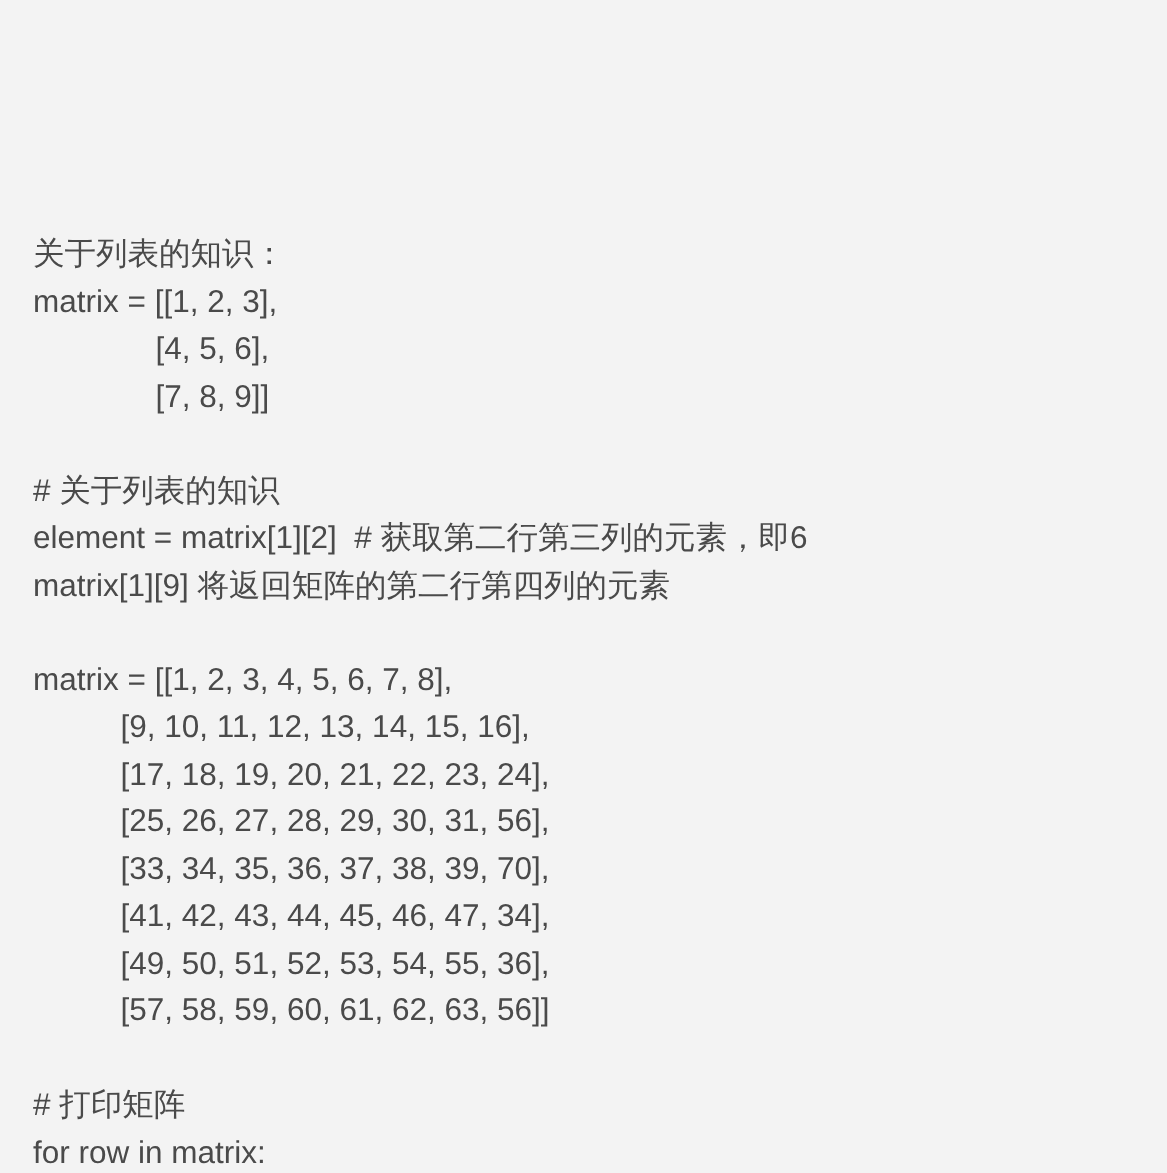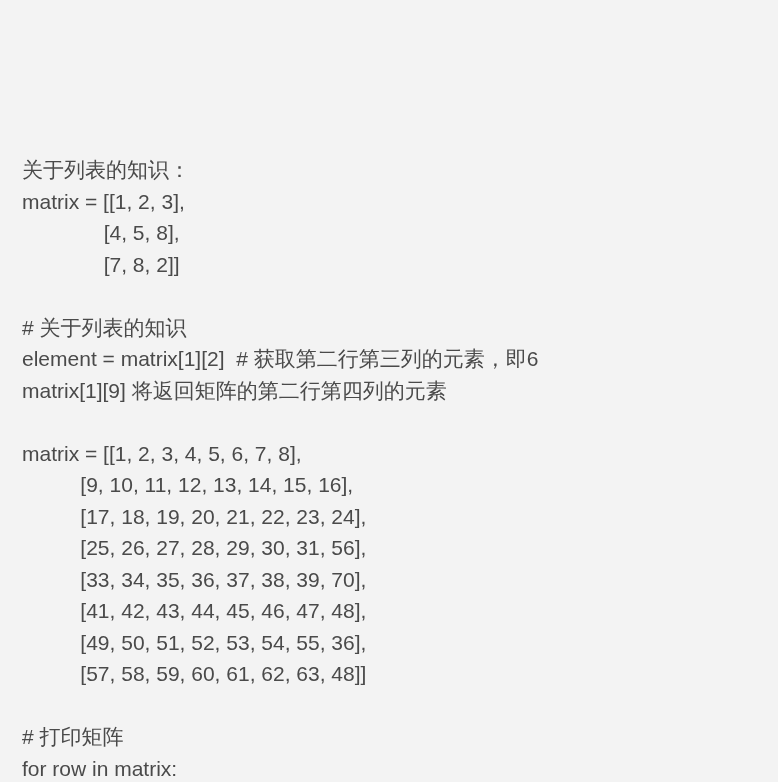--- a/index.html
+++ b/index.html
@@ -23,34 +23,34 @@
       white-space: pre;
     }
   </style>
 </head>
 <body>
 
 
 
 <div class="content"><span>关于列表的知识：</span>
 <span>matrix = [[1, 2, 3],</span>
-<span>              [4, 5, 8],</span>
-<span>              [7, 8, 2]]</span>
+<span>              [4, 5, 6],</span>
+<span>              [7, 8, 9]]</span>
 <span></span>
 <span># 关于列表的知识</span>
 <span>element = matrix[1][2]  # 获取第二行第三列的元素，即6</span>
 <span>matrix[1][9] 将返回矩阵的第二行第四列的元素</span>
 <span></span>
 <span>matrix = [[1, 2, 3, 4, 5, 6, 7, 8],</span>
 <span>          [9, 10, 11, 12, 13, 14, 15, 16],</span>
 <span>          [17, 18, 19, 20, 21, 22, 23, 24],</span>
 <span>          [25, 26, 27, 28, 29, 30, 31, 56],</span>
 <span>          [33, 34, 35, 36, 37, 38, 39, 70],</span>
-<span>          [41, 42, 43, 44, 45, 46, 47, 48],</span>
+<span>          [41, 42, 43, 44, 45, 46, 47, 34],</span>
 <span>          [49, 50, 51, 52, 53, 54, 55, 36],</span>
-<span>          [57, 58, 59, 60, 61, 62, 63, 48]]</span>
+<span>          [57, 58, 59, 60, 61, 62, 63, 56]]</span>
 <span></span>
 <span># 打印矩阵</span>
 <span>for row in matrix:</span>
 </div>
 
 
 
 
 </body></html>

